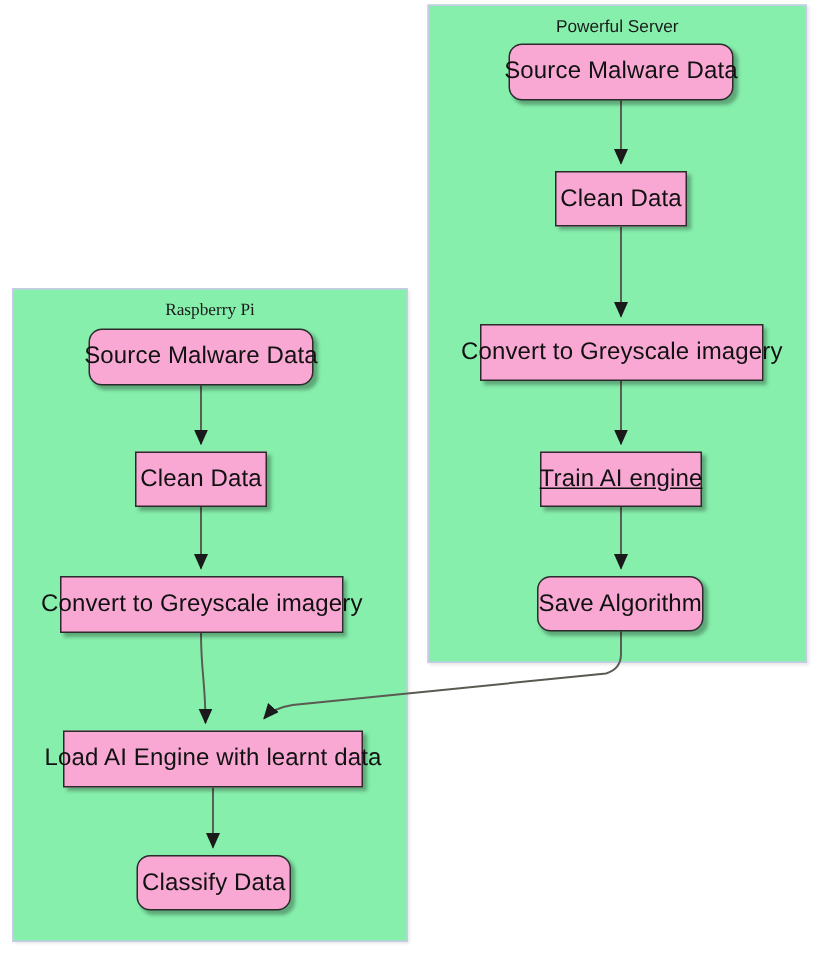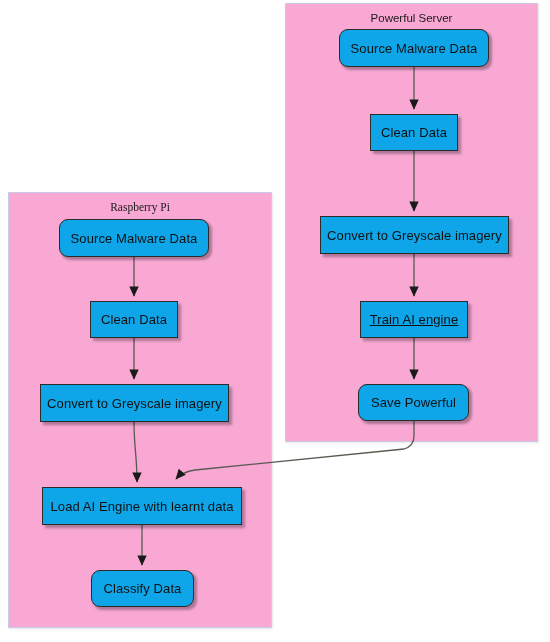--- a/index.html
+++ b/index.html
@@ -18,44 +18,44 @@
   #canvas {
     position: absolute;
     left: 0; top: 0;
     width: 550px;
     height: 642px;
   }
 
   
   .group {
     position: absolute;
-    background: #f9a8d4;
+    background: #86efac;
     border: 1px solid #c9c9e8;
     box-shadow: 1px 1px 2px rgba(0,0,0,0.10);
     box-sizing: border-box;
   }
   .group-title {
     position: absolute;
     left: 0;
     right: 0;
     text-align: center;
     font-size: 11.5px;
     color: #1a1a1a;
     line-height: 14px;
     white-space: nowrap;
   }
 
   
   .node {
     position: absolute;
     box-sizing: border-box;
-    background: #0ea5e9;
+    background: #f9a8d4;
     border: 1.6px solid #2b2b2b;
     color: #111111;
-    font-size: 13px;
+    font-size: 16px;
     display: flex;
     align-items: center;
     justify-content: center;
     text-align: center;
     box-shadow: 2.5px 2.5px 2.5px rgba(0,0,0,0.30);
     white-space: nowrap;
     letter-spacing: 0.1px;
   }
   .node.rounded { border-radius: 9px; }
 
@@ -106,21 +106,21 @@
   <div class="node" style="left: 370px; top: 114px; width: 88px; height: 37px;">
     <span>Clean Data</span>
   </div>
   <div class="node" style="left: 320px; top: 216px; width: 189px; height: 38px;">
     <span>Convert to Greyscale imagery</span>
   </div>
   <div class="node" style="left: 360px; top: 301px; width: 108px; height: 37px; text-decoration: underline;">
     <span>Train AI engine</span>
   </div>
   <div class="node rounded" style="left: 358px; top: 384px; width: 111px; height: 37px;">
-    <span>Save Powerful</span>
+    <span>Save Algorithm</span>
   </div>
 
   <div class="node rounded" style="left: 59px; top: 219px; width: 150px; height: 38px;">
     <span>Source Malware Data</span>
   </div>
   <div class="node" style="left: 90px; top: 301px; width: 88px; height: 37px;">
     <span>Clean Data</span>
   </div>
   <div class="node" style="left: 40px; top: 384px; width: 189px; height: 38px;">
     <span>Convert to Greyscale imagery</span>

